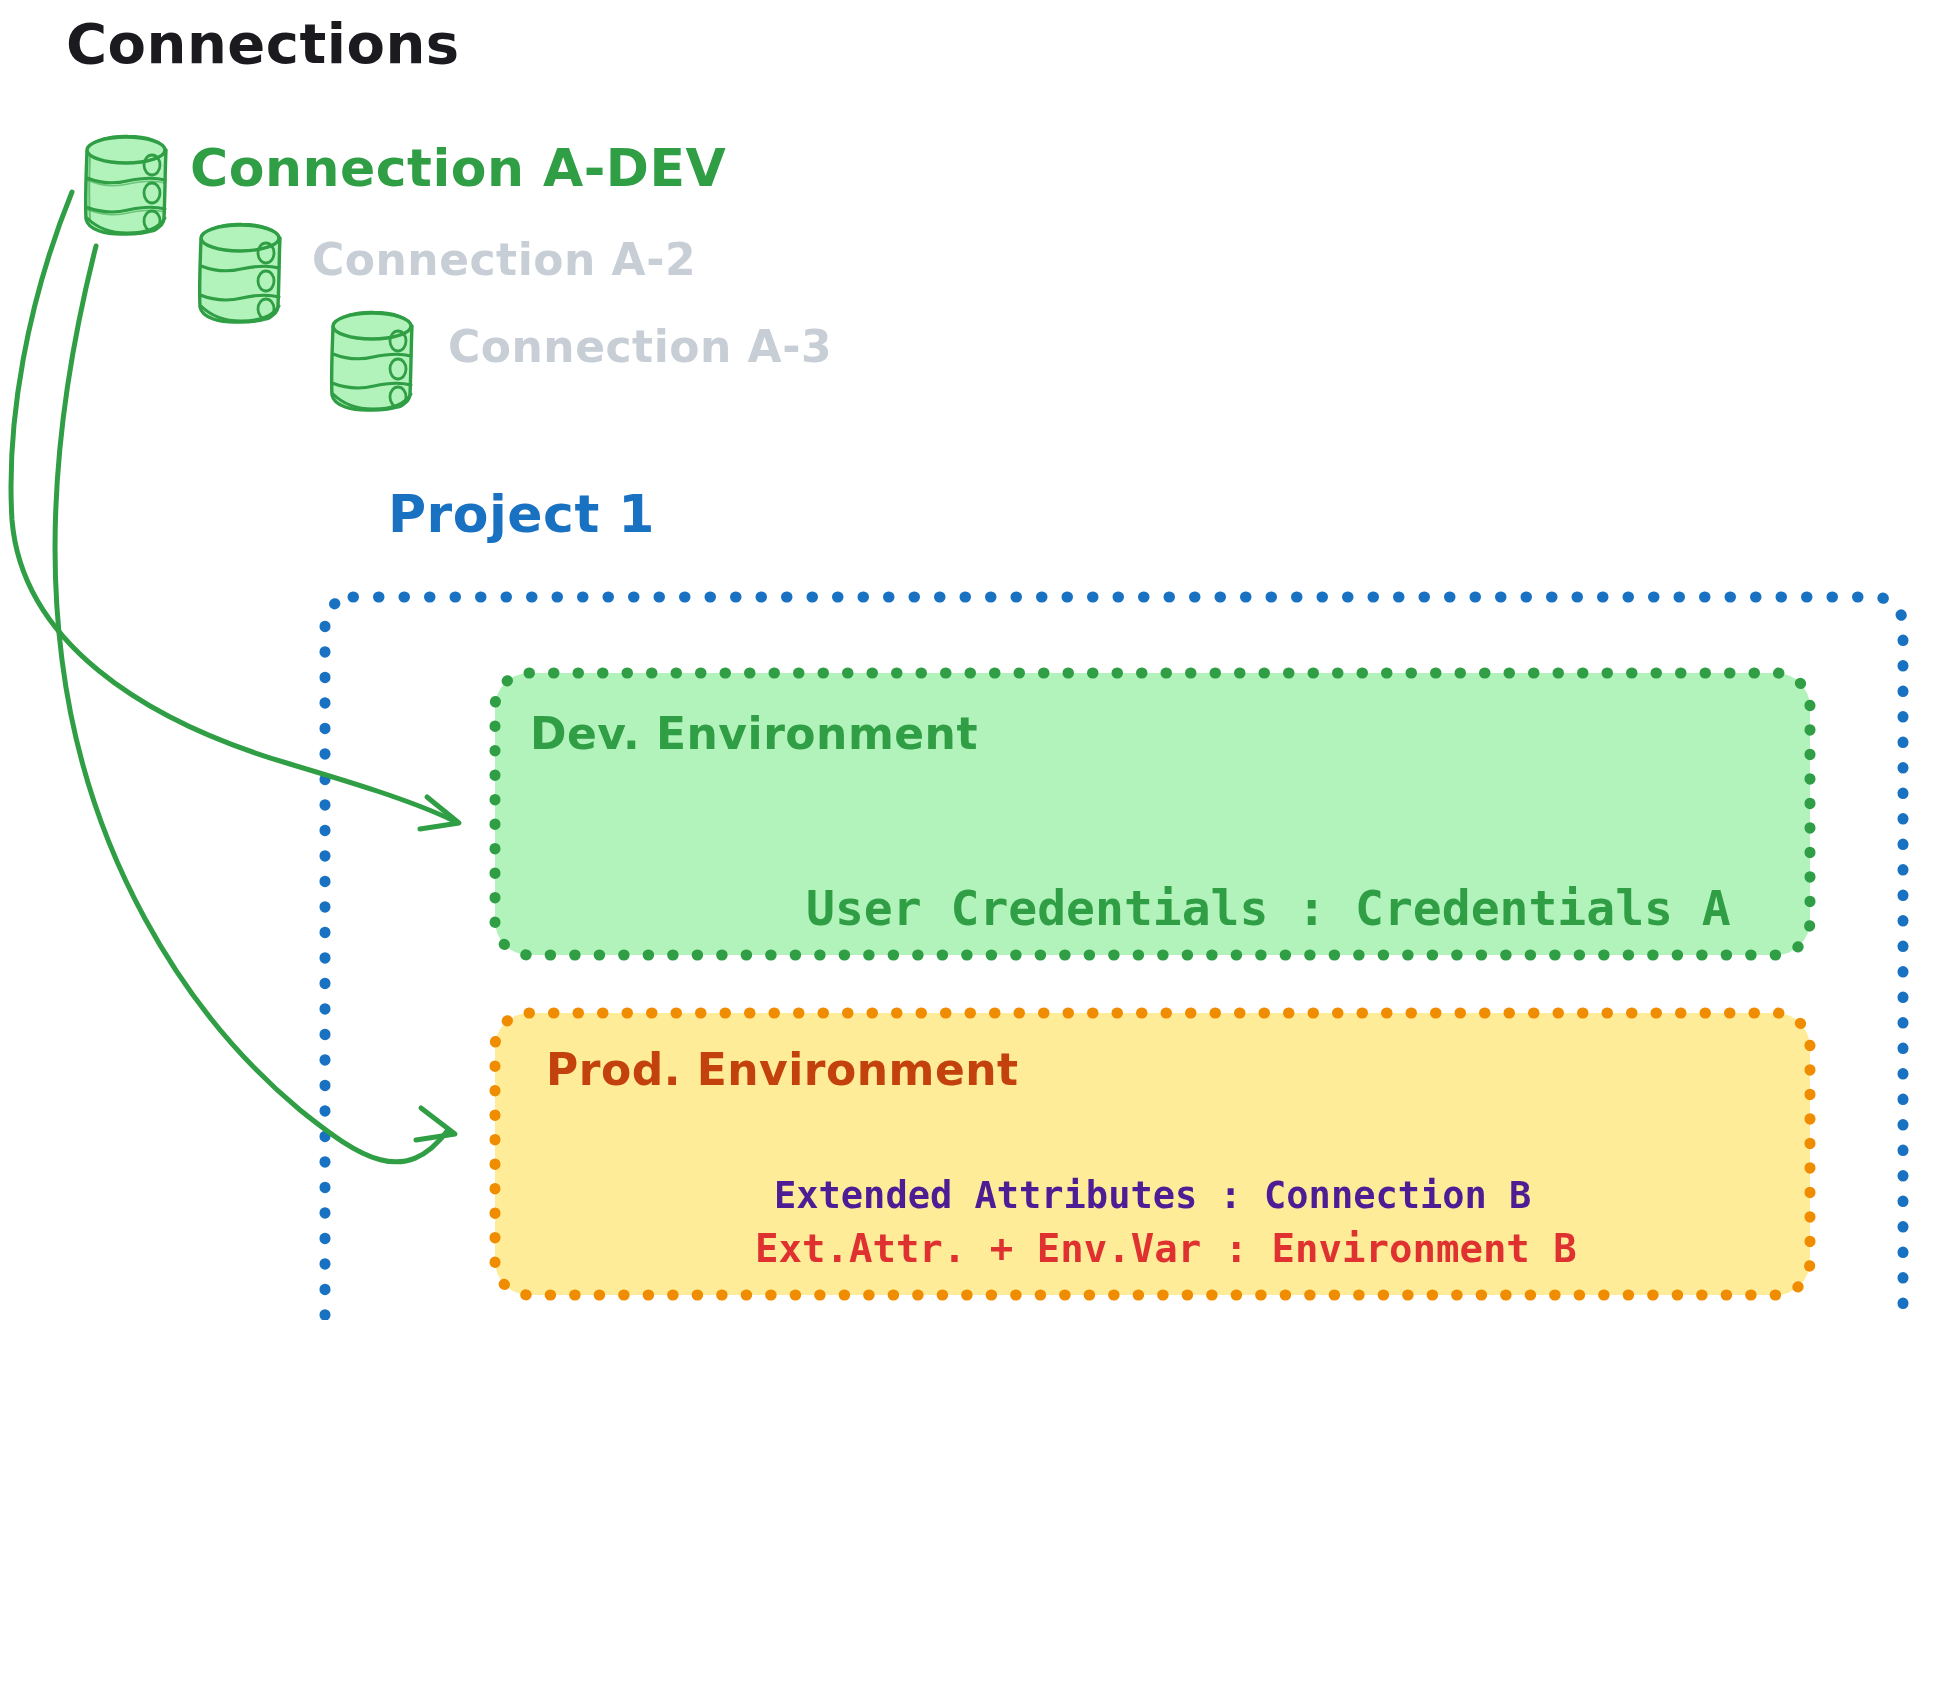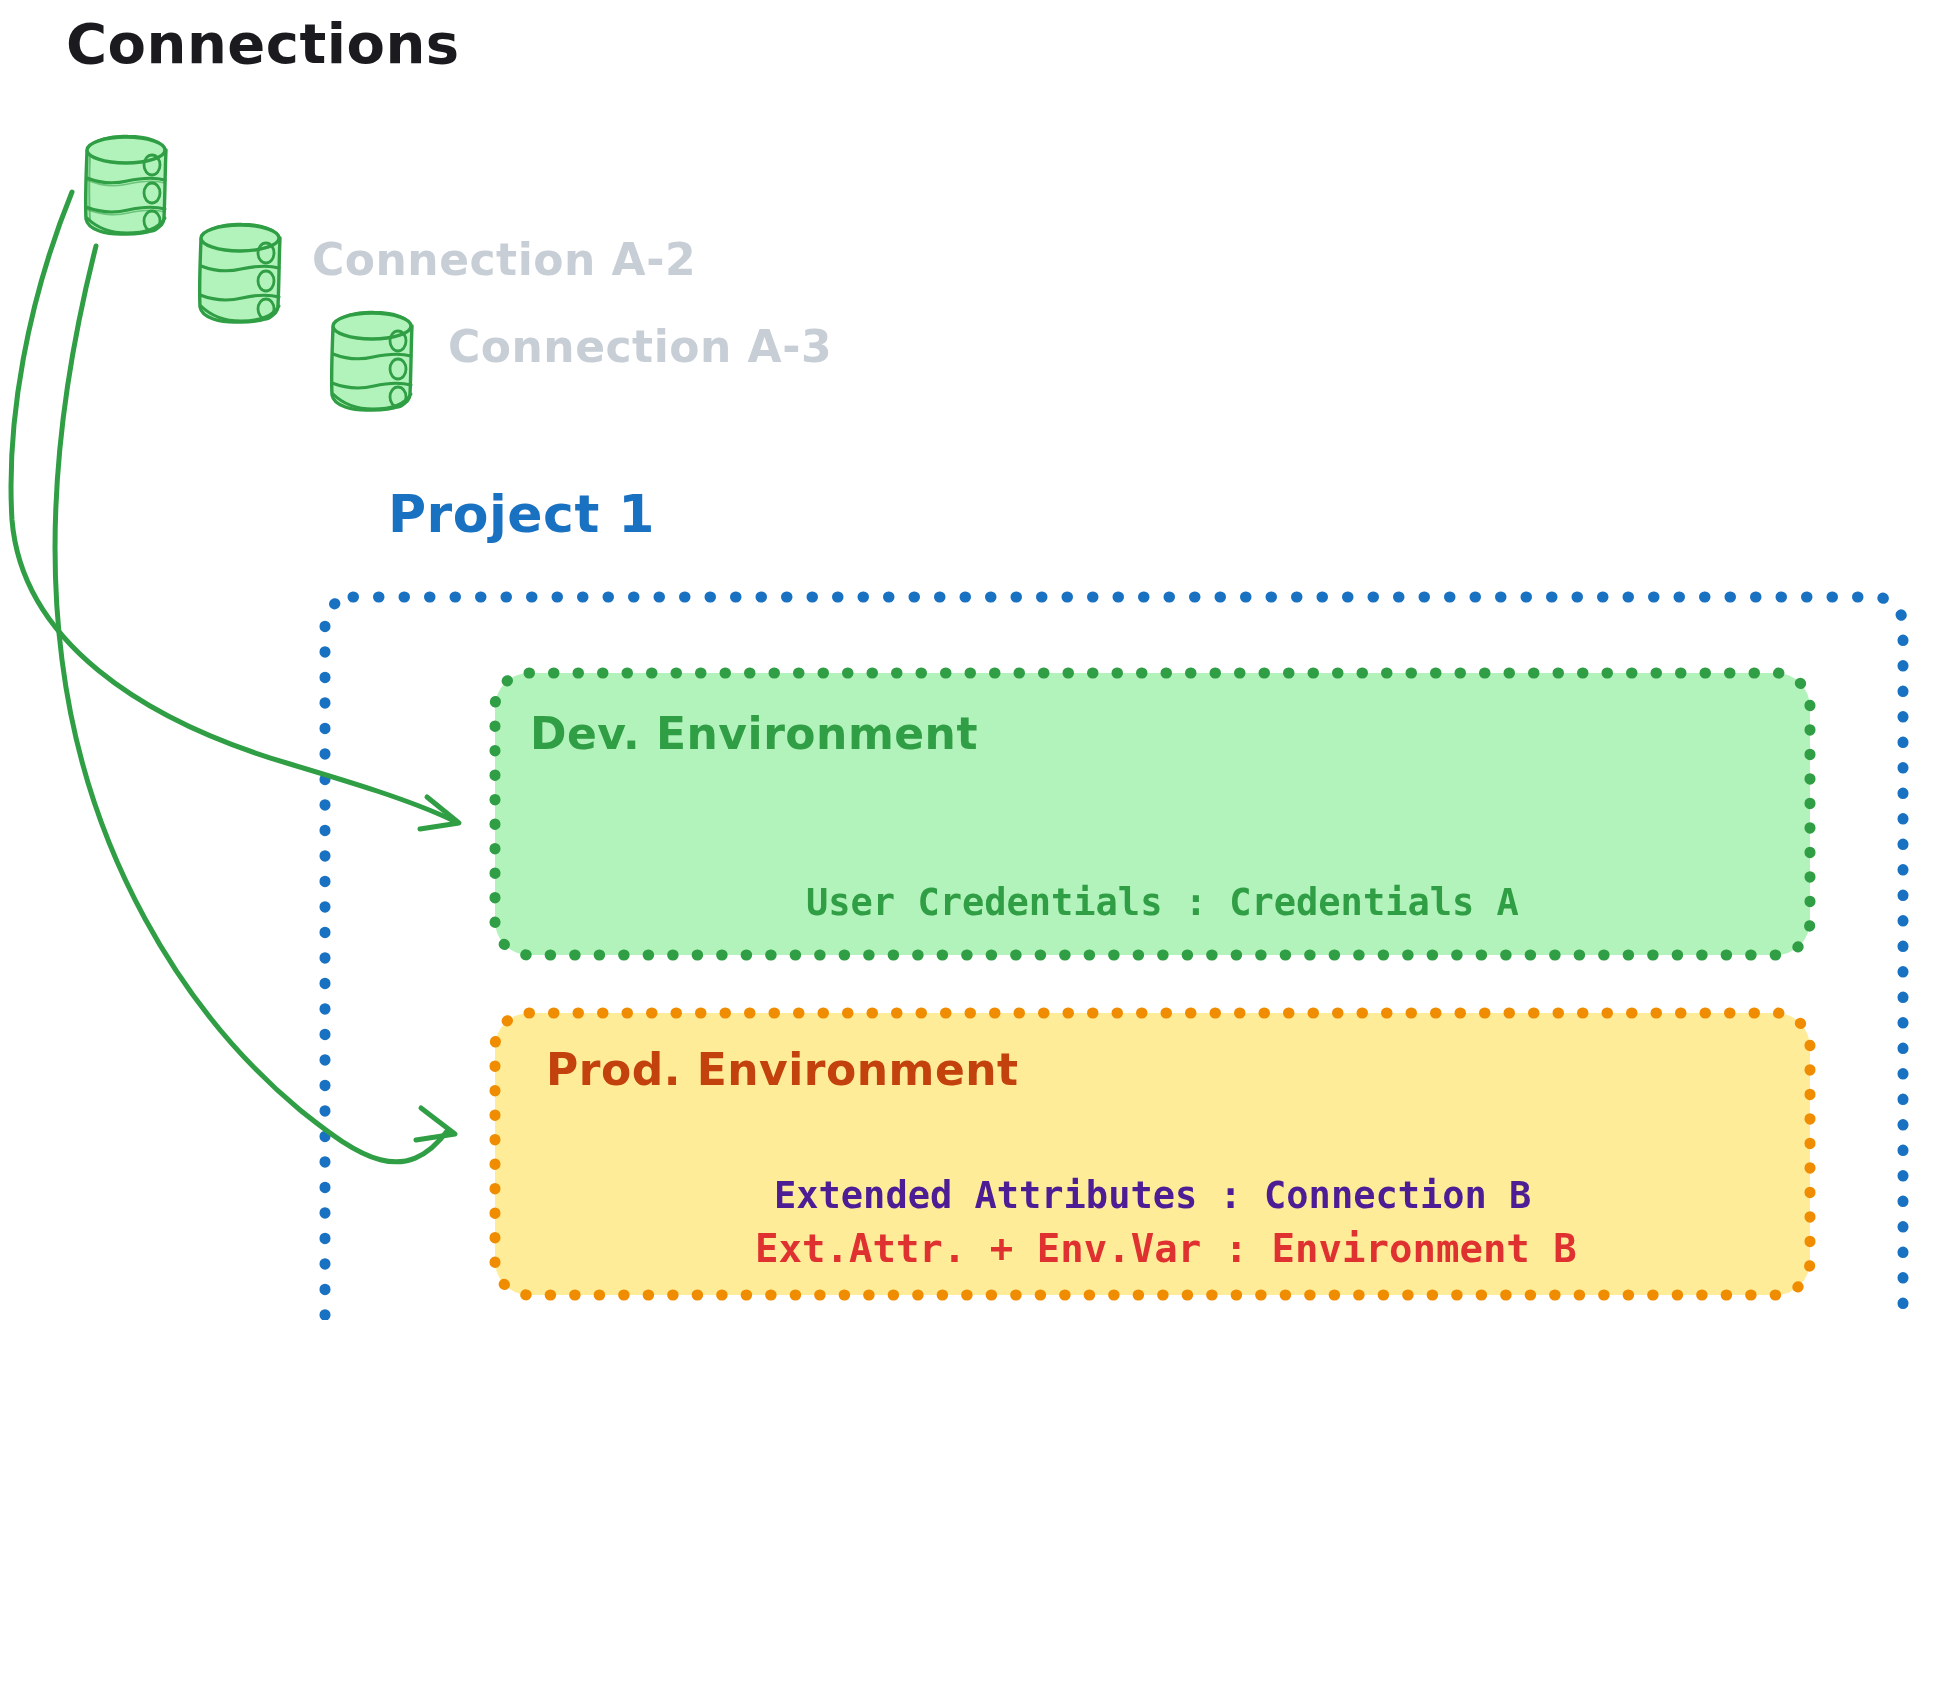--- a/index.html
+++ b/index.html
@@ -92,21 +92,21 @@
   #label-prod-env {
     left: 546px;
     top: 1048px;
     font-size: 44px;
     color: #c2410c;
   }
 
   .cred-line-dev {
     left: 806px;
     top: 884px;
-    font-size: 37px;
+    font-size: 48px;
     color: #2f9e44;
     text-align: right;
   }
 
   .cred-line-prod-1 {
     left: 755px;
     top: 1177px;
     font-size: 37px;
     color: #4c1d95;
     margin-left: 19px;
@@ -193,20 +193,21 @@
     </g>
 
     <g>
       <path d="M96 246 C62 380 44 520 62 660 C86 850 180 1010 300 1110 C360 1158 405 1188 448 1130" fill="none" stroke="#2f9e44" stroke-width="5" stroke-linecap="round"></path>
       <path d="M421 1108 L455 1134 L416 1140" fill="none" stroke="#2f9e44" stroke-width="5" stroke-linecap="round" stroke-linejoin="round"></path>
     </g>
   </svg>
 
   <div class="txt hand" id="title-connections">Connections</div>
 
+  <div class="txt hand" id="label-conn-a-dev">Connection A-DEV</div>
 
   <div class="txt hand" id="label-conn-a-2">Connection A-2</div>
 
   <div class="txt hand" id="label-conn-a-3">Connection A-3</div>
 
   <div class="txt hand" id="label-project-1">Project 1</div>
 
   <div class="txt hand" id="label-dev-env">Dev. Environment</div>
 
   <div class="txt mono cred-line-dev">User Credentials : Credentials A</div>

